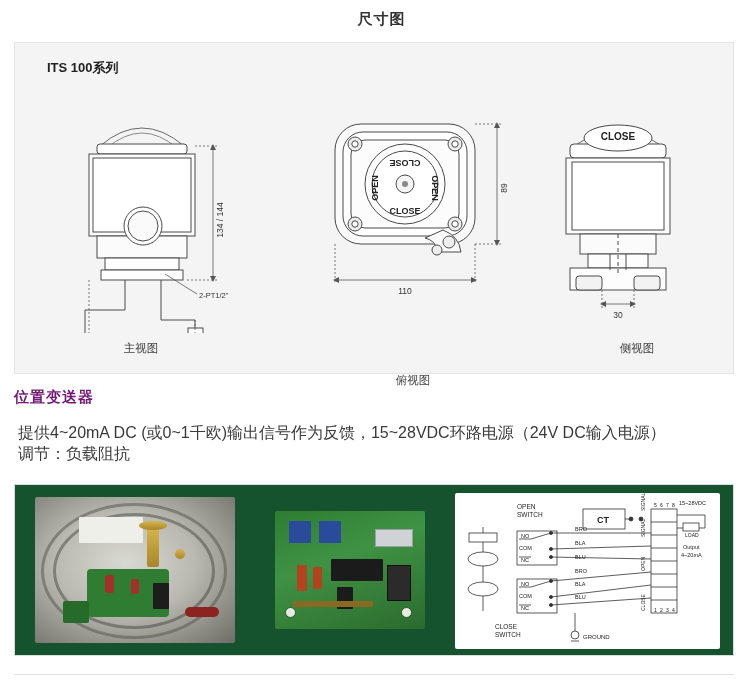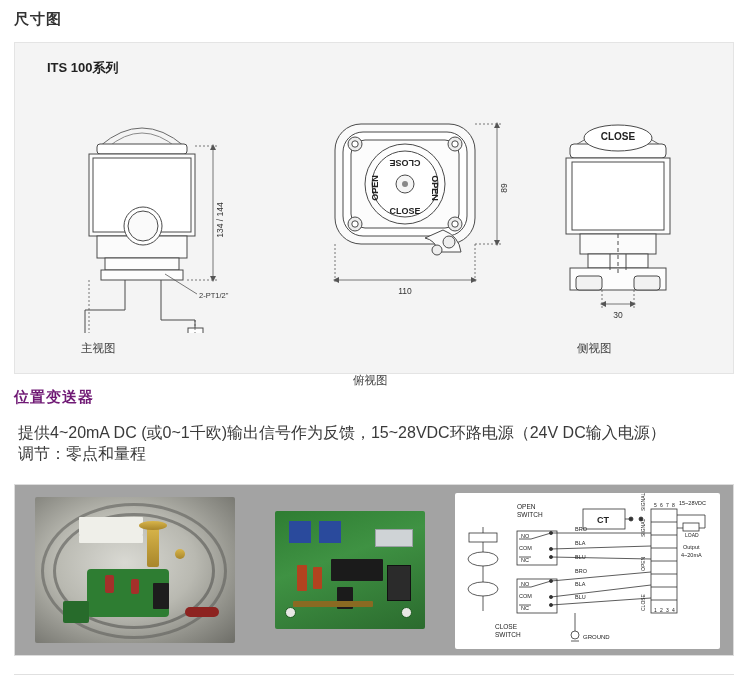--- a/index.html
+++ b/index.html
@@ -20,20 +20,21 @@
     height: 681px;
     position: relative;
   }
   
   .section-title {
     font-size: 15px;
     font-weight: bold;
     color: #333;
     margin: 10px 0 8px 14px;
     letter-spacing: 1px;
+    text-align: center;
   }
   
   .dim-panel {
     position: absolute;
     left: 14px;
     top: 32px;
     width: 720px;
     height: 332px;
     background: #f4f4f4;
     border: 1px solid #e4e4e4;
@@ -44,21 +45,21 @@
     left: 32px;
     top: 16px;
     font-size: 13px;
     font-weight: bold;
     color: #222;
   }
   .caption {
     position: absolute;
     font-size: 11.5px;
     color: #444;
-    text-align: left;
+    text-align: center;
     width: 120px;
   }
   .cap1 { left: 66px;  top: 298px; }
   .cap2 { left: 338px; top: 298px; margin-top: 32px; }
   .cap3 { left: 562px; top: 298px; }
 
   .drawing {
     position: absolute;
   }
   .d1 { left: 30px;  top: 55px; }
@@ -85,21 +86,21 @@
     color: #3a3a3a;
   }
   .trans-desc div { white-space: nowrap; }
 
   .photo-panel {
     position: absolute;
     left: 14px;
     top: 474px;
     width: 720px;
     height: 172px;
-    background: #a3a3a3;
+    background: #14532d;
     border: 1px solid #dcdcdc;
     box-sizing: border-box;
   }
   .bottom-rule {
     position: absolute;
     left: 14px;
     top: 664px;
     width: 720px;
     height: 1px;
     background: #e0e0e0;
@@ -322,21 +323,21 @@
 
     <div class="caption cap1">主视图</div>
     <div class="caption cap2">俯视图</div>
     <div class="caption cap3">侧视图</div>
   </div>
 
   <div class="trans-title">位置变送器</div>
 
   <div class="trans-desc">
     <div>提供4~20mA DC (或0~1千欧)输出信号作为反馈，15~28VDC环路电源（24V DC输入电源）</div>
-    <div>调节：零点和量程</div>
+    <div>调节：负载阻抗</div>
   </div>
 
   <div class="photo-panel">
 
     <div class="photo photo-a">
       <div class="ph-ring" style="left:6px; top:6px; width:180px; height:130px;"></div>
       <div class="ph-ring" style="left:18px; top:16px; width:156px; height:110px; border-color:rgba(60,60,58,.45);"></div>
       <div class="ph-green" style="left:52px; top:72px; width:82px; height:48px; border-radius:4px;"></div>
       <div class="ph-white" style="left:44px; top:20px; width:64px; height:18px;"></div>
       <div class="ph-white" style="left:44px; top:38px; width:64px; height:8px;"></div>

